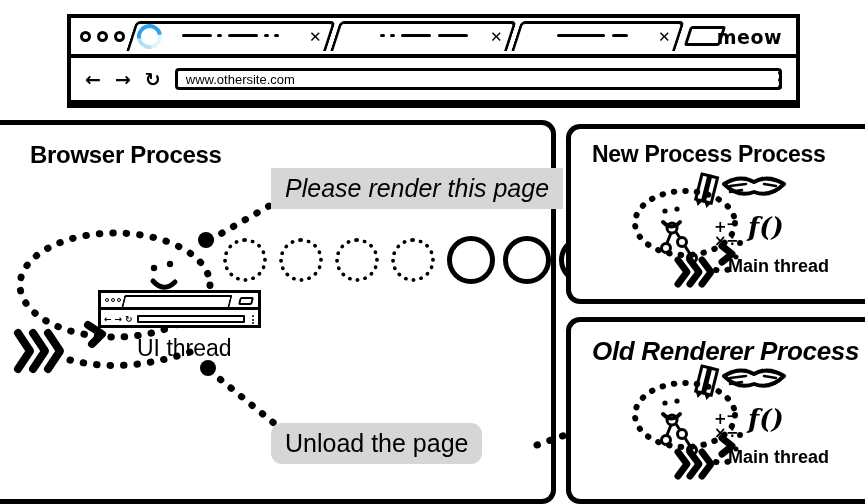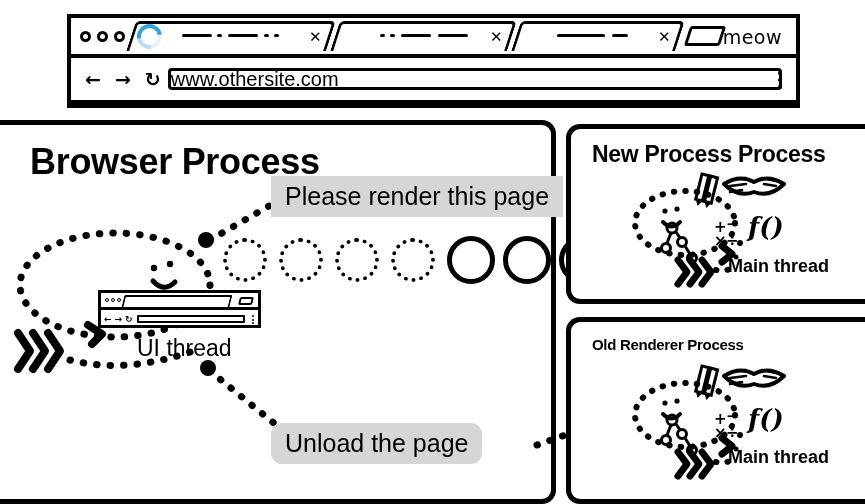--- a/index.html
+++ b/index.html
@@ -39,64 +39,64 @@
   .scribble{position:absolute;height:3px;background:#000;border-radius:2px;}
   .tabx{
     position:absolute;font-size:15px;font-weight:bold;line-height:1;
     font-family:"DejaVu Sans", sans-serif;
   }
   .newtab{
     position:absolute;top:8px;width:36px;height:20px;border:3.5px solid #000;
     box-sizing:border-box;transform:skewX(-18deg);border-radius:3px;background:#fff;
   }
   .meow{
-    position:absolute;right:14px;top:8px;font-size:19px;font-weight:normal;
+    position:absolute;right:14px;top:8px;font-size:19px;font-weight:bold;
     font-family:"DejaVu Sans", sans-serif;letter-spacing:.5px;
   }
   .toolbar{
     position:absolute;left:0;top:40px;width:100%;height:46px;
     display:flex;align-items:center;box-sizing:border-box;
     border-bottom:4px solid #000;
   }
   .navbtn{font-size:19px;font-weight:bold;line-height:1;margin-left:14px;font-family:"DejaVu Sans", sans-serif;}
   .urlbar{
-    flex:1;height:22px;margin-left:7px;margin-right:14px;
+    flex:1;height:22px;margin-left:14px;margin-right:14px;
     border:3.5px solid #000;border-radius:4px;box-sizing:border-box;
-    display:flex;align-items:center;
-    font-size:20px;background:#fff;overflow:hidden;white-space:nowrap;
+    display:flex;align-items:center;padding-left:8px;
+    font-size:13px;background:#fff;overflow:hidden;white-space:nowrap;
   }
   .kebab{
     position:absolute;right:14px;top:13px;display:flex;flex-direction:column;gap:3px;
   }
   .kebab i{width:4px;height:4px;background:#000;border-radius:50%;display:block;}
 
   
   .panel{position:absolute;border:5px solid #000;box-sizing:border-box;background:#fff;}
   #browser-panel{left:-14px;top:120px;width:570px;height:384px;border-radius:0 14px 14px 0;border-left:none;}
   #new-renderer-panel{left:566px;top:124px;width:310px;height:180px;border-radius:14px 0 0 14px;border-right:none;}
   #old-renderer-panel{left:566px;top:317px;width:310px;height:187px;border-radius:14px 0 0 14px;border-right:none;}
   .panel-title{
     position:absolute;font-weight:bold;letter-spacing:-.3px;white-space:nowrap;
   }
-  #browser-panel .panel-title{left:44px;top:16px;font-size:36px;}
+  #browser-panel .panel-title{left:44px;top:16px;font-size:24px;}
   #new-renderer-panel .panel-title{left:21px;top:12px;font-size:23px;}
-  #old-renderer-panel .panel-title{left:21px;top:14px;font-size:15px;}
+  #old-renderer-panel .panel-title{left:21px;top:14px;font-size:26px;font-style:italic;}
 
   
   .circ{position:absolute;border-radius:50%;box-sizing:border-box;}
   .circ.dotted{border:4px dotted #000;}
   .circ.solid{border:5px solid #000;background:#fff;}
 
   
   .chip{
     position:absolute;background:#D6D6D6;color:#000;
     font-size:25px;line-height:1;display:flex;align-items:center;
     padding:8px 14px;white-space:nowrap;box-sizing:border-box;
   }
-  #chip-render{left:271px;top:176px;}
+  #chip-render{left:271px;top:168px;font-style:italic;}
   #chip-unload{left:271px;top:423px;border-radius:11px;}
 
   
   .mini-browser{
     position:absolute;left:98px;top:290px;width:163px;height:38px;
     border:3px solid #000;box-sizing:border-box;background:#fff;
   }
   .mini-tabstrip{position:absolute;left:0;top:0;width:100%;height:17px;border-bottom:3px solid #000;box-sizing:border-box;display:flex;align-items:center;}
   .mini-dots{display:flex;gap:2px;padding-left:4px;}
   .mini-dots i{width:4px;height:4px;border:1.5px solid #000;border-radius:50%;box-sizing:border-box;display:block;}

